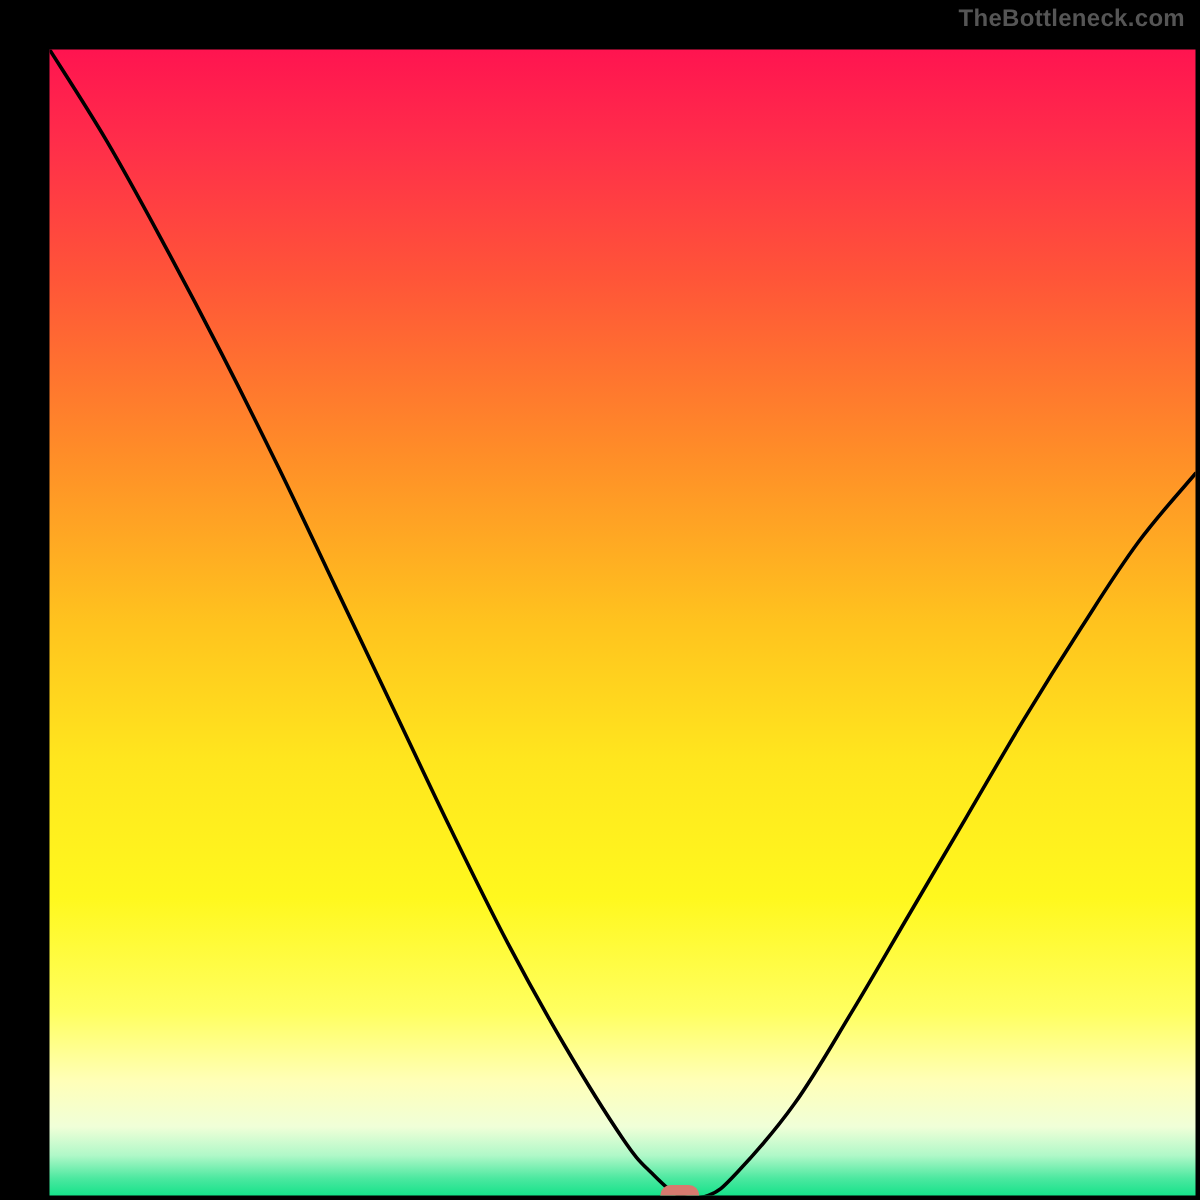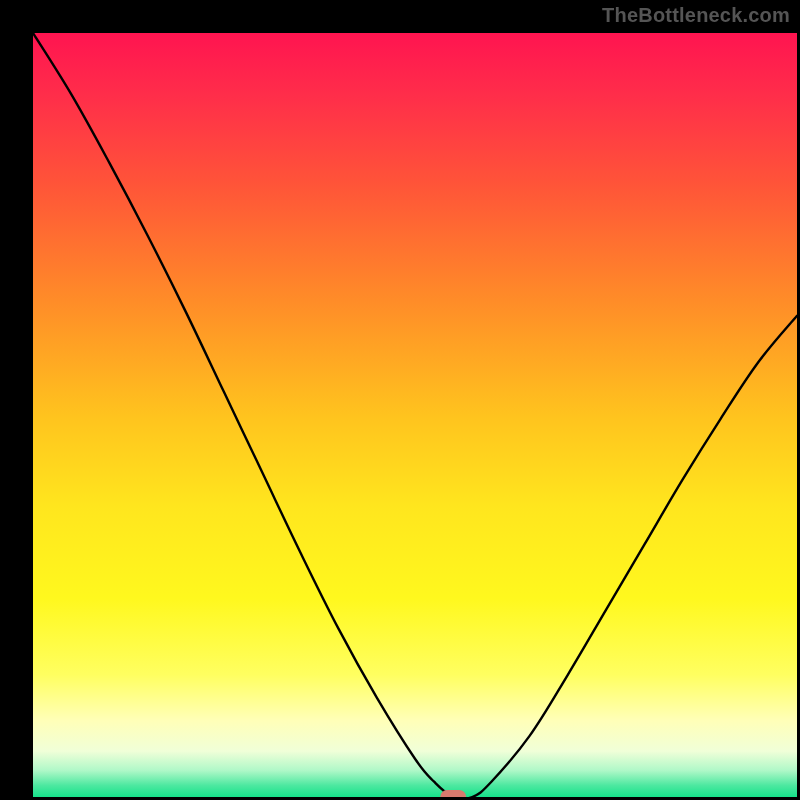--- a/index.html
+++ b/index.html
@@ -14,21 +14,21 @@
   .chart-wrap {
     position: relative;
     width: 800px;
     height: 800px;
   }
   .watermark {
     position: absolute;
     top: 4px;
     right: 10px;
     color: #555;
-    font-size: 20px;
+    font-size: 16px;
     font-weight: 600;
     letter-spacing: 0.2px;
     z-index: 10;
   }
   svg {
     display: block;
   }
 </style>
 </head>
 <body>

